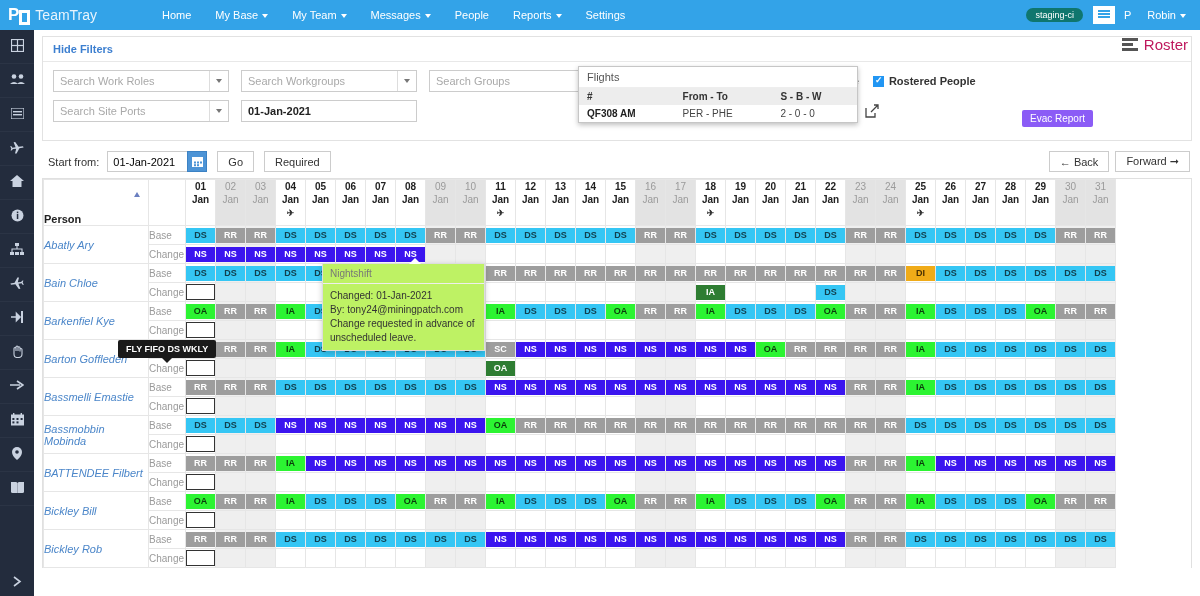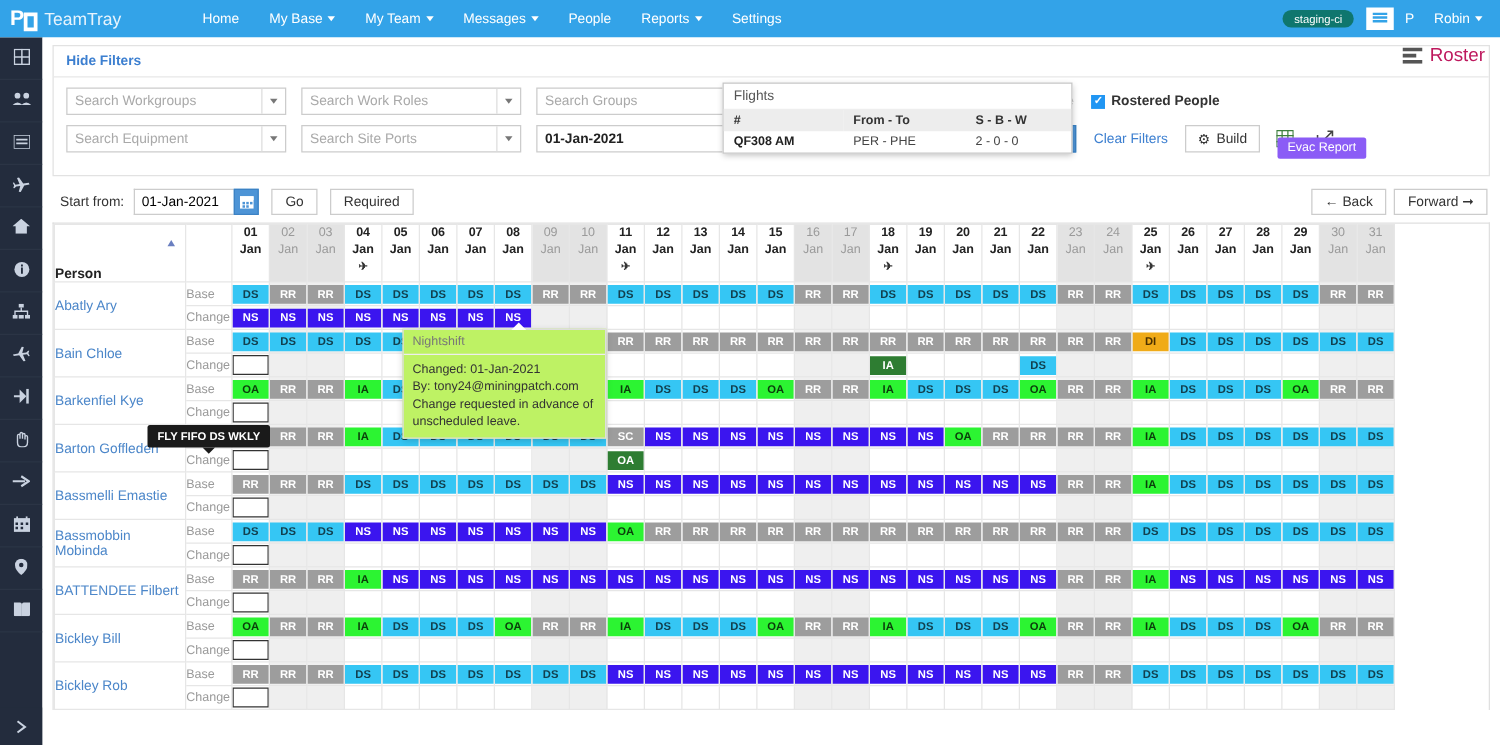--- a/index.html
+++ b/index.html
@@ -82,21 +82,21 @@
   
   .gridwrap{ margin:0 8px; border:1px solid #e0e0e0; border-bottom:0; overflow:hidden; position:relative;}
   table.grid{ border-collapse:collapse; table-layout:fixed; }
   table.grid th, table.grid td{ border:1px solid #e6e6e6; padding:0;}
   th.person-h{ width:105px; vertical-align:bottom; text-align:left; padding:0 0 6px 6px; font-size:11px; color:#222; height:46px; background:#fff; position:relative;}
   th.person-h .sortarr{ position:absolute; right:8px; top:12px; width:0;height:0;border-left:3px solid transparent;border-right:3px solid transparent;border-bottom:5px solid #6a7fc0;}
   th.bc-h{ width:37px; background:#fff;}
   th.day{ width:30px; height:46px; text-align:center; font-size:10px; font-weight:bold; color:#222; background:#fff; vertical-align:top; padding-top:5px; line-height:13px;}
   th.day.we{ background:#e3e3e3; color:#9a9a9a; font-weight:normal;}
   th.day .pl{ display:block; font-size:9px; margin-top:1px; color:#333;}
-  td.person{ width:105px; padding-left:6px; color:#4b86c9; font-size:11px; vertical-align:middle; background:#fff;}
+  td.person{ width:105px; padding-left:6px; color:#4b86c9; font-size:11px; vertical-align:middle; background:#fff;font-style:italic;}
   td.bc{ width:37px; font-size:10px; color:#9a9a9a; padding-left:4px; background:#fff; height:19px;}
   td.cell{ width:30px; height:19px; text-align:center; vertical-align:middle; padding:1px 2px;}
   td.cell.we{ background:#efefef;}
   .chip{ display:block; width:100%; height:15px; line-height:15px; font-size:9px; font-weight:bold; text-align:center; color:#fff;}
   .chip.empty-box{ border:1px solid #333; background:#fff; height:16px;}
   
   .tip-white{
     position:absolute; left:288px; top:233px; width:163px; background:#bef264;
     border:1px solid #ddd; box-shadow:0 2px 6px rgba(0,0,0,.2); z-index:60; font-size:10px;
   }
@@ -250,27 +250,27 @@
       </svg>
     <span>Roster</span>
   </div>
 
   <div class="filterwrap">
     <span class="hidefilters">Hide Filters</span>
     <div class="fbody">
 
       <div class="frow" id="filtersRow1">
           <div class="sel">
-            <span class="ph">Search Workgroups</span>
+            <span class="ph">Search Work Roles</span>
             <span class="arrow">
               <i></i>
             </span>
           </div>
           <div class="sel">
-            <span class="ph">Search Work Roles</span>
+            <span class="ph">Search Workgroups</span>
             <span class="arrow">
               <i></i>
             </span>
           </div>
           <div class="sel">
             <span class="ph">Search Groups</span>
             <span class="arrow">
               <i></i>
             </span>
           </div>
@@ -284,26 +284,20 @@
             <span class="box "></span>
             <span>On-site</span>
           </div>
           <div class="chk">
             <span class="box on"></span>
             <span>Rostered People</span>
           </div>
         </div>
 
       <div class="frow">
-        <div class="sel">
-          <span class="ph">Search Equipment</span>
-          <span class="arrow">
-              <i></i>
-            </span>
-        </div>
         <div class="sel">
           <span class="ph">Search Site Ports</span>
           <span class="arrow">
               <i></i>
             </span>
         </div>
         <div class="datebox">01-Jan-2021</div>
         <div style="width:176px;margin-right:12px;"></div>
         <button class="btn-blue">&nbsp;</button>
         <span class="clearf">Clear Filters</span>

